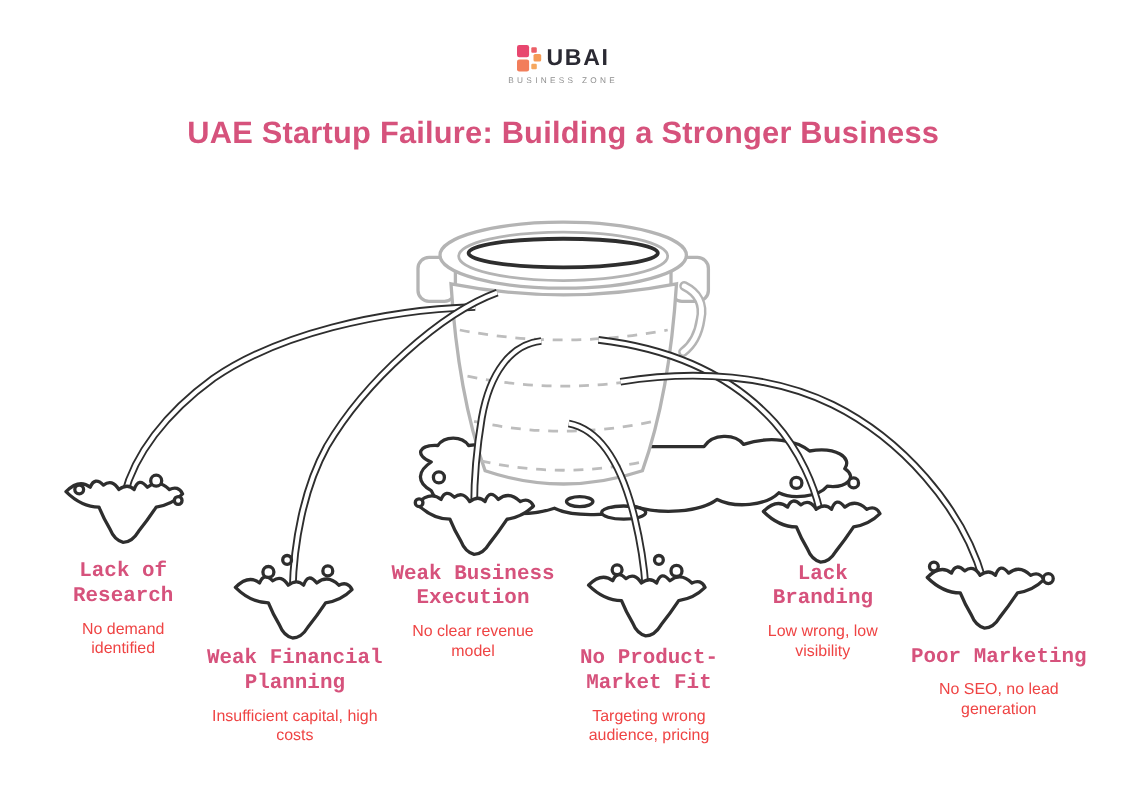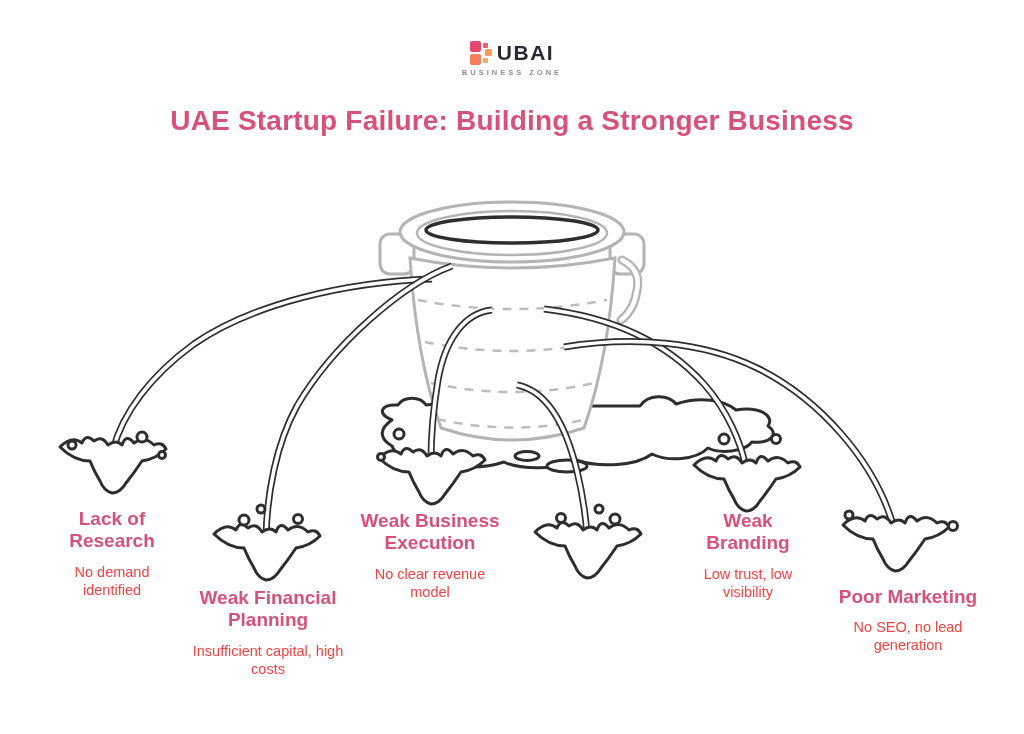--- a/index.html
+++ b/index.html
@@ -1,26 +1,26 @@
 <!DOCTYPE html>
 <html><head>
 <meta charset="utf-8">
 <style>
   html,body{margin:0;padding:0;background:#fff;}
   .page{width:1024px;height:734px;position:relative;background:#ffffff;overflow:hidden;
         font-family:"Liberation Sans",sans-serif;margin:16px auto;}
   .brand{position:absolute;top:24px;left:0;right:0;text-align:center;}
   .brand-row{display:flex;align-items:center;justify-content:center;gap:3px;}
   .brand-text{font-size:21px;font-weight:800;color:#2b2a33;letter-spacing:1.5px;}
-  .brand-tagline{margin-top:2px;font-size:7.5px;letter-spacing:3px;color:#8f8f8f;font-weight:700;}
+  .brand-tagline{margin-top:2px;font-size:7.5px;letter-spacing:3px;color:#8f8f8f;font-weight:400;}
   .title{position:absolute;top:89px;left:0;width:100%;text-align:center;font-size:28px;
          font-weight:700;color:#d6527c;margin:0;letter-spacing:.2px;}
   .art{position:absolute;left:0;top:0;width:1024px;height:734px;}
   .cause{position:absolute;text-align:center;}
-  .cause-heading{font-size:19px;line-height:1.18;font-weight:700;color:#d6527c;}
+  .cause-heading{font-size:19px;line-height:1.18;font-weight:700;color:#d6527c;font-family:Liberation Mono, monospace;}
   .cause-detail{font-size:14.5px;line-height:1.24;color:#ef4444;margin:11px auto 0 auto;}
   .c1{left:50px;top:492px;width:124px;}  .c1 .cause-detail{max-width:120px;}
   .c2{left:175px;top:571px;width:186px;} .c2 .cause-detail{max-width:170px;}
   .c3{left:337px;top:494px;width:186px;} .c3 .cause-detail{max-width:150px;}
   .c4{left:508px;top:571px;width:164px;} .c4 .cause-detail{max-width:150px;}
   .c5{left:693px;top:494px;width:110px;} .c5 .cause-detail{max-width:110px;}
   .c6{left:810px;top:570px;width:196px;} .c6 .cause-detail{max-width:160px;}
 </style>
 </head>
 <body>
@@ -154,22 +154,26 @@
     <div class="cause-detail">No demand identified</div>
   </div>
   <div class="cause c2">
     <div class="cause-heading">Weak Financial Planning</div>
     <div class="cause-detail">Insufficient capital, high costs</div>
   </div>
   <div class="cause c3">
     <div class="cause-heading">Weak Business Execution</div>
     <div class="cause-detail">No clear revenue model</div>
   </div>
+  <div class="cause c4">
+    <div class="cause-heading">No Product-Market Fit</div>
+    <div class="cause-detail">Targeting wrong audience, pricing</div>
+  </div>
   <div class="cause c5">
-    <div class="cause-heading">Weak Branding</div>
-    <div class="cause-detail">Low trust, low visibility</div>
+    <div class="cause-heading">Lack Branding</div>
+    <div class="cause-detail">Low wrong, low visibility</div>
   </div>
   <div class="cause c6">
     <div class="cause-heading">Poor Marketing</div>
     <div class="cause-detail">No SEO, no lead generation</div>
   </div>
 
 </div>
 
 </body></html>

